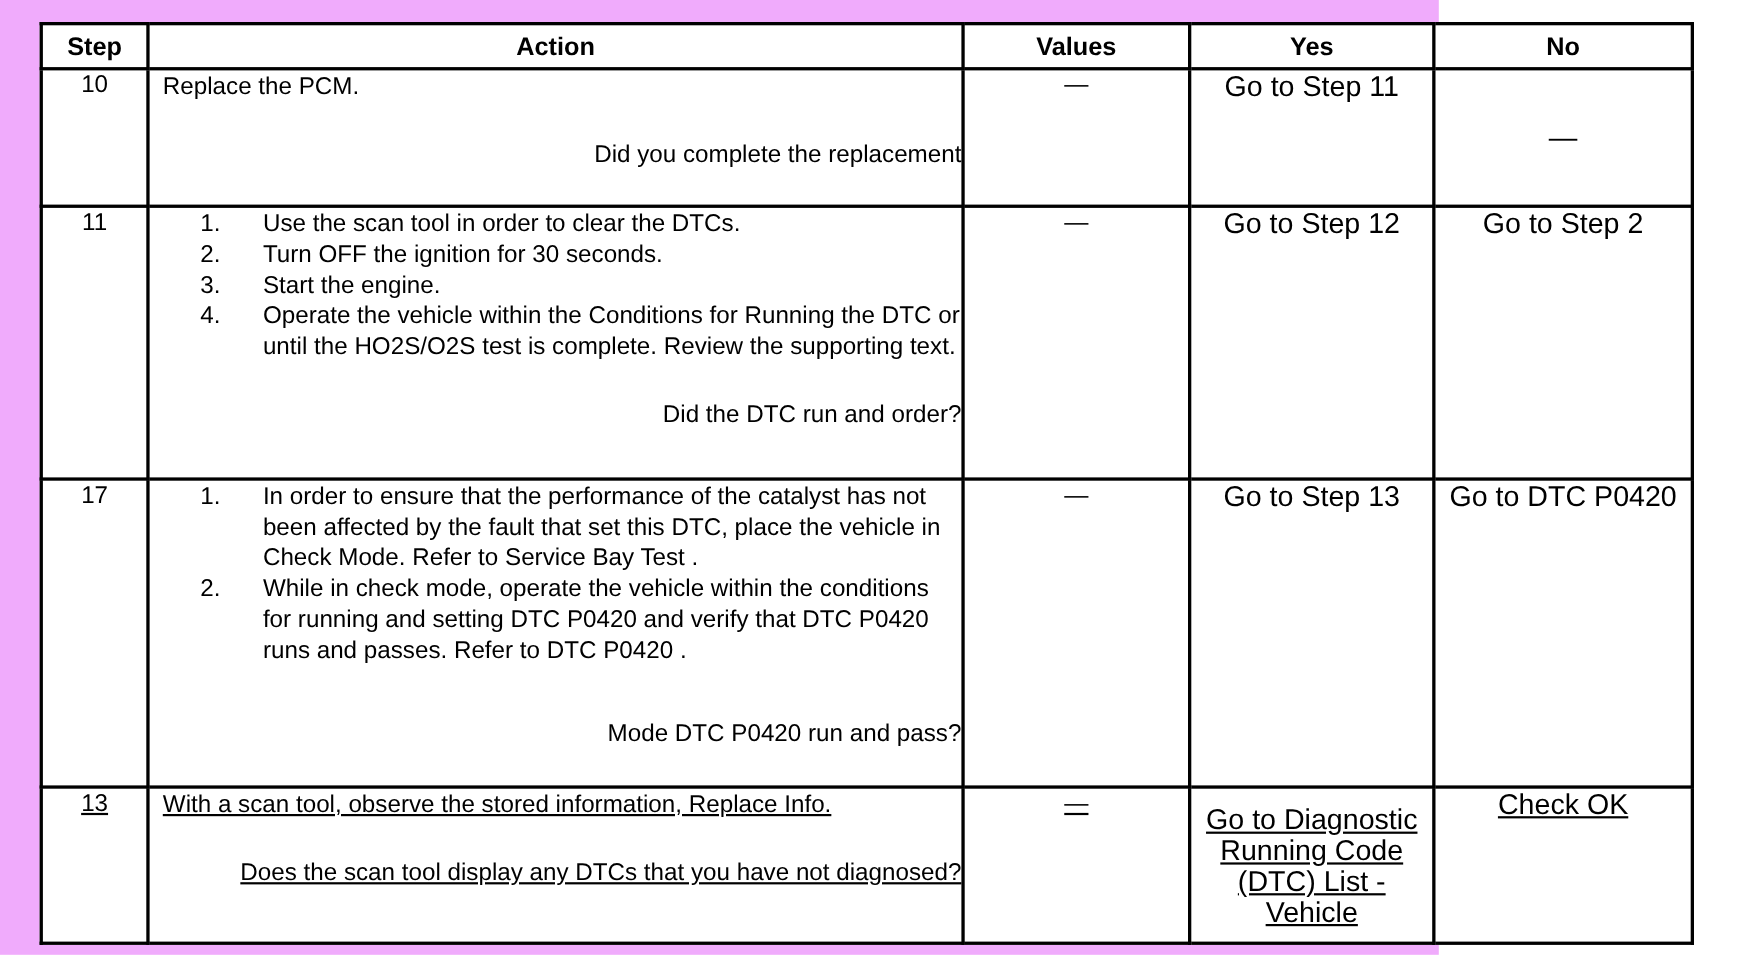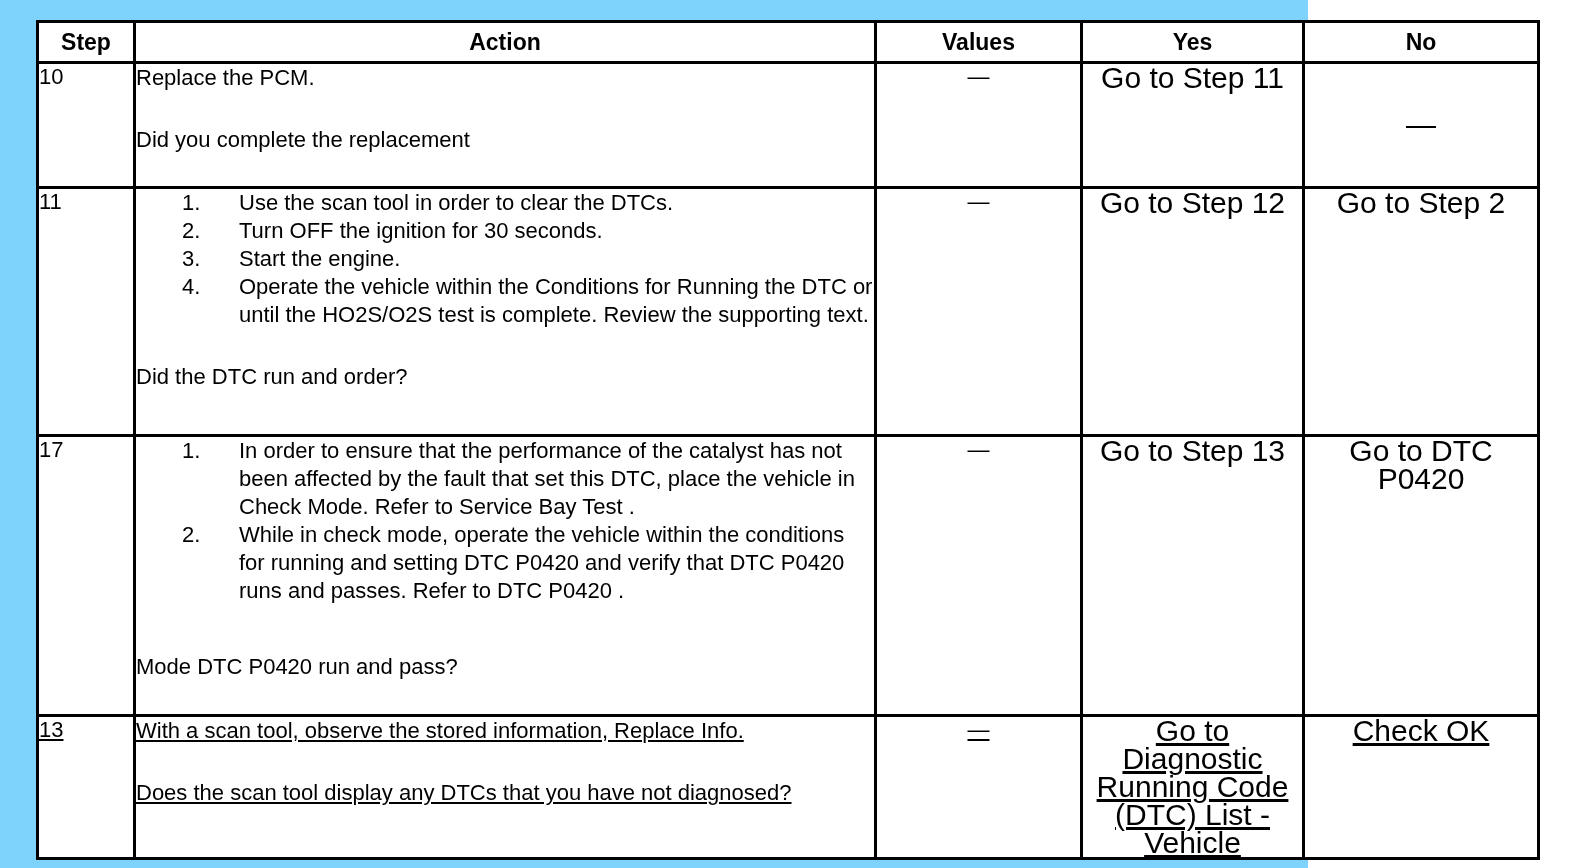--- a/index.html
+++ b/index.html
@@ -12,21 +12,21 @@
     height: 868px;
     font-family: "Liberation Sans", sans-serif;
     color: #000000;
     overflow: hidden;
   }
 
   #page {
     position: relative;
     width: 1308px;
     height: 868px;
-    background: #7dd3fc;
+    background: #f0abfc;
   }
 
   table.diag {
     position: absolute;
     left: 36px;
     top: 20px;
     width: 1501px;
     border-collapse: collapse;
     table-layout: fixed;
     background: #ffffff;
@@ -53,21 +53,21 @@
     font-weight: bold;
     height: 38px;
     line-height: 38px;
     padding: 0 4px;
     vertical-align: middle;
     white-space: nowrap;
   }
 
   
   td.step {
-    text-align: left;
+    text-align: center;
     vertical-align: middle;
     font-size: 22px;
     font-weight: normal;
   }
 
   td.action {
     text-align: left;
     vertical-align: top;
     font-size: 22px;
     line-height: 28px;
@@ -76,33 +76,34 @@
 
   td.values {
     text-align: center;
     vertical-align: middle;
     font-size: 22px;
   }
 
   td.yesno {
     text-align: center;
     vertical-align: bottom;
-    font-size: 30px;
+    font-size: 26px;
     line-height: 28px;
     padding-bottom: 6px;
   }
   td.yesno.mid {
     vertical-align: middle;
     padding-bottom: 0;
   }
 
   
   .lead {
     display: block;
     white-space: pre-wrap;
+    margin-left: 12px;
   }
 
   
   ol.steps {
     list-style: none;
     margin: 0;
     padding: 0;
   }
   ol.steps > li {
     position: relative;
@@ -119,20 +120,21 @@
   }
   ol.steps > li > .txt {
     display: block;
     white-space: pre-wrap;
   }
 
   
   .question {
     display: block;
     white-space: pre-wrap;
+    text-align: right;
   }
   .gap-md { height: 34px; }
   .gap-lg { height: 48px; }
 
   
   .stack { display: block; }
   .stack > span { display: block; }
 </style>
 </head>
 <body>

